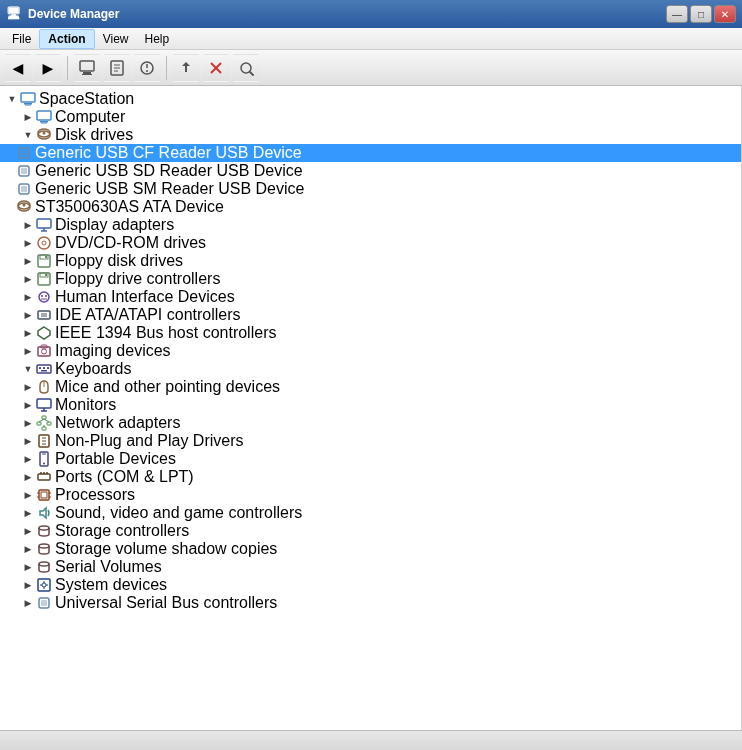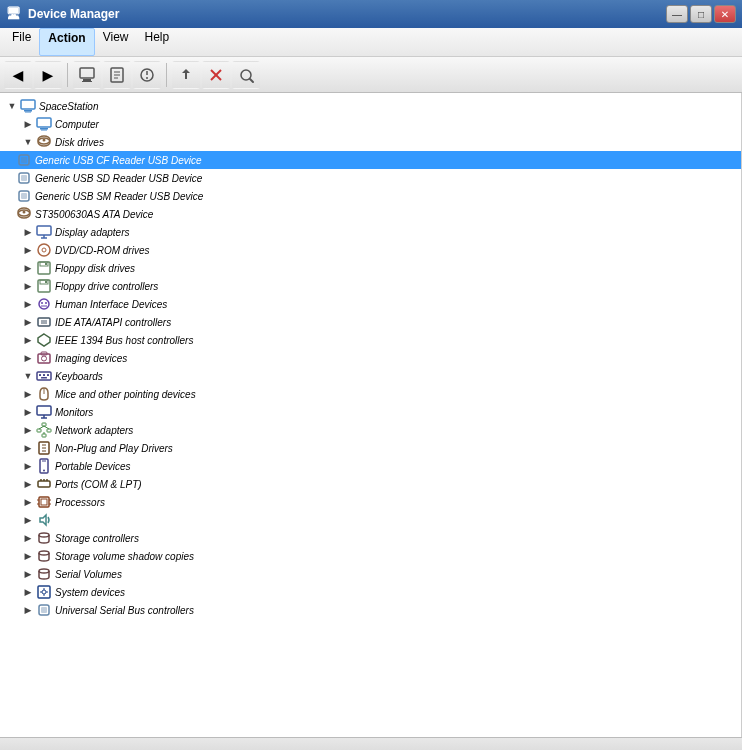--- a/index.html
+++ b/index.html
@@ -52,22 +52,23 @@
       color: #333;
     }
     .title-btn.close-btn {
       background: linear-gradient(to bottom, #e87070, #c84040);
       color: white;
     }
 
     
     .menu-bar {
       background: linear-gradient(to bottom, #f8f8f8, #e8e8e8);
-      height: 29px;
-      display: flex;
+      height: 22px;
+      display: flex;
+      align-items: center;
       padding: 0 4px;
       border-bottom: 1px solid #ccc;
     }
     .menu-item {
       padding: 2px 8px;
       font-size: 12px;
       cursor: pointer;
       border-radius: 2px;
     }
     .menu-item.active {
@@ -164,23 +165,22 @@
       width: 16px;
       height: 16px;
       margin-right: 3px;
       flex-shrink: 0;
       display: inline-flex;
       align-items: center;
       justify-content: center;
       font-size: 12px;
     }
     .item-label {
-      font-size: 10px;
+      font-size: 16px;
       color: #000;
-      font-style: italic;
     }
 
     
     .status-bar {
       height: 20px;
       background: linear-gradient(to bottom, #e8e8e8, #d8d8d8);
       border-top: 1px solid #bbb;
       display: flex;
       align-items: center;
       padding: 0 8px;
@@ -526,20 +526,21 @@
         <span class="item-label">Processors</span>
       </div>
       <div class="tree-item indent-1">
         <span class="expand-btn">▶</span>
         <span class="item-icon">
           <svg width="16" height="16" viewBox="0 0 16 16">
             <path d="M4 6 L7 6 L10 3 L10 13 L7 10 L4 10 Z" fill="none" stroke="#448888" stroke-width="1.5"></path>
             <path d="M12 5 Q14 8 12 11" fill="none" stroke="#448888" stroke-width="1.5"></path>
           </svg>
         </span>
+        <span class="item-label">Sound, video and game controllers</span>
       </div>
       <div class="tree-item indent-1">
         <span class="expand-btn">▶</span>
         <span class="item-icon">
           <svg width="16" height="16" viewBox="0 0 16 16">
             <ellipse cx="8" cy="5" rx="5" ry="2" fill="none" stroke="#664444" stroke-width="1.5"></ellipse>
             <path d="M3 5 L3 11 Q3 13 8 13 Q13 13 13 11 L13 5" fill="none" stroke="#664444" stroke-width="1.5"></path>
           </svg>
         </span>
         <span class="item-label">Storage controllers</span>

